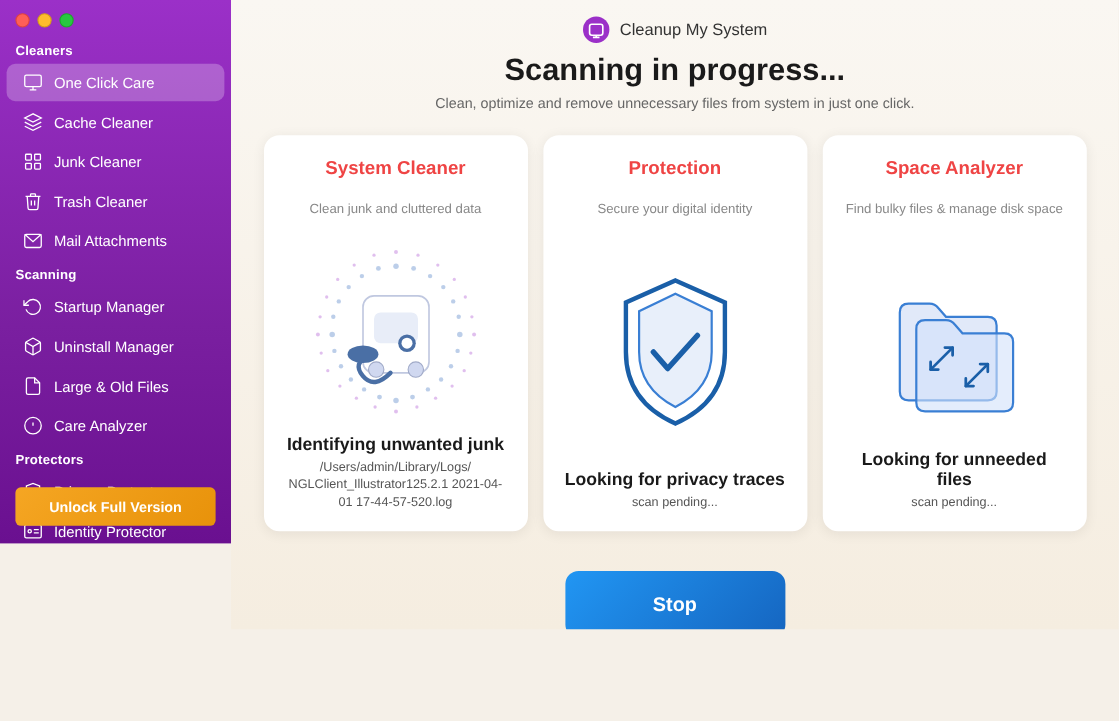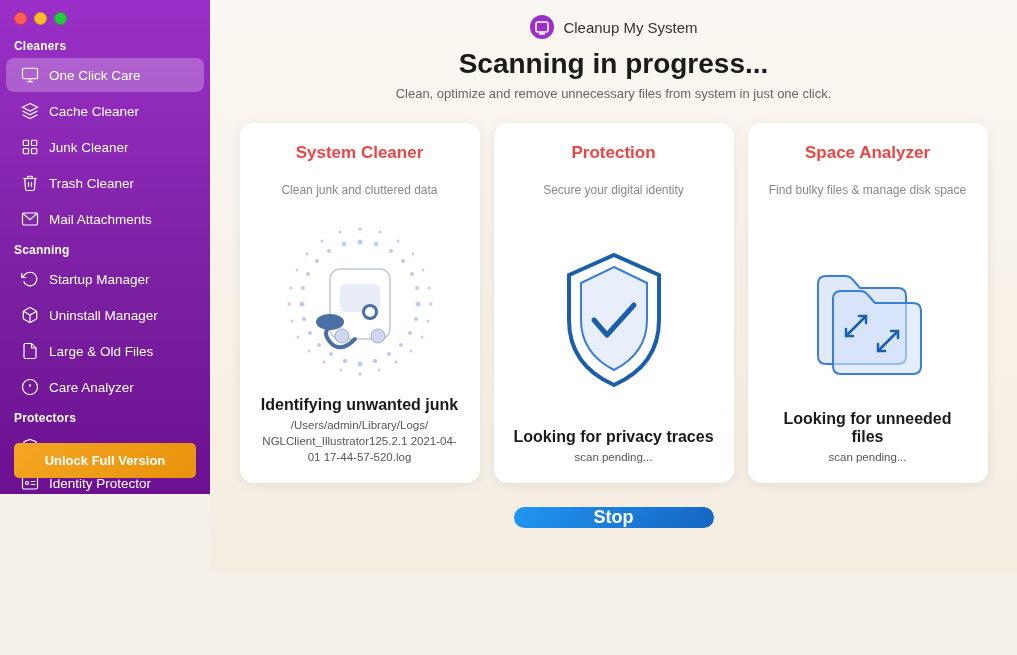--- a/index.html
+++ b/index.html
@@ -198,23 +198,23 @@
       line-height: 1.4;
     }
 
     .stop-btn {
       background: linear-gradient(135deg, #2196F3, #1565C0);
       color: #fff;
       font-size: 18px;
       font-weight: 600;
       border: none;
       border-radius: 12px;
-      padding: 0 80px;
+      padding: 20px 80px;
       cursor: pointer;
-      margin-top: 0;
+      margin-top: 12px;
     }
   </style>
 </head>
 <body>
 
 <aside class="sidebar">
   <div class="traffic-lights">
     <div class="traffic-light tl-red"></div>
     <div class="traffic-light tl-yellow"></div>
     <div class="traffic-light tl-green"></div>

